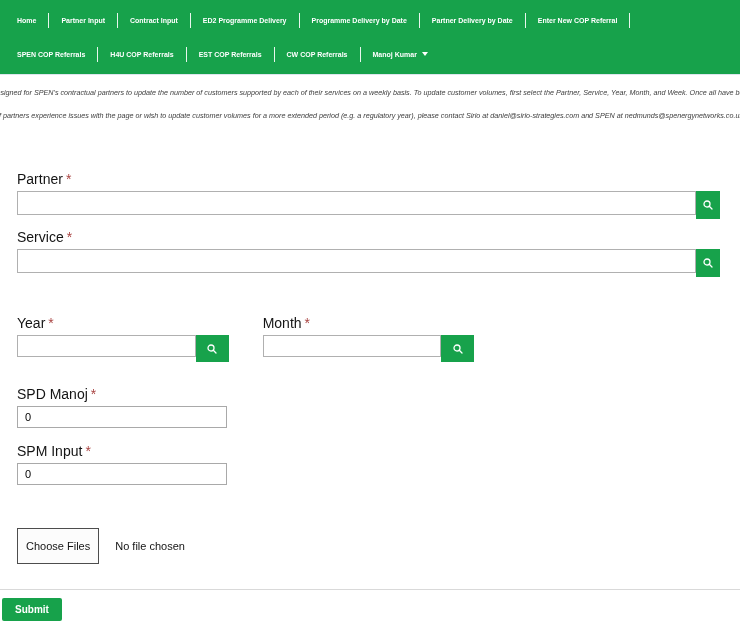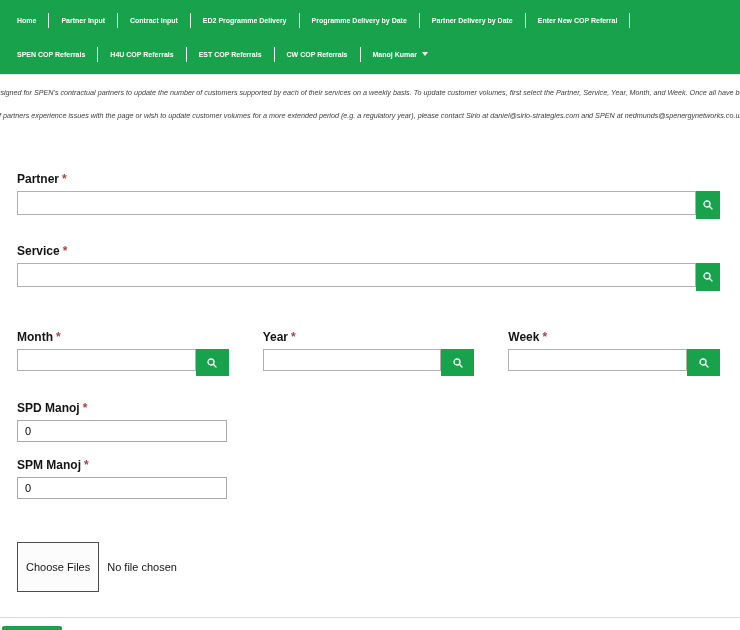--- a/index.html
+++ b/index.html
@@ -38,57 +38,57 @@
     position: relative; left: 50%; transform: translateX(-50%);
     width: max-content; white-space: nowrap;
     font-style: italic; font-size: 7.2px; color: #3d3d3d; line-height: 10px;
   }
   .contact-wrap { width: 740px; overflow: hidden; margin-top: 13px; }
 
   
   .form-area { padding: 0 20px 0 17px; }
   .field-group { }
   .group-label {
-    font-size: 12px; font-weight: bold; color: #141414;
+    font-size: 14px; font-weight: normal; color: #141414;
     margin-bottom: 5px; line-height: 13px;
   }
   .req { color: #a94442; margin-left: 3px; }
 
   .lookup-row { display: flex; align-items: flex-start; }
   .lookup-input {
     flex: 1; height: 24px; border: 1px solid #b0b0b0; background: #fff;
     padding: 0 6px; font-size: 11px; border-radius: 0; outline: none; min-width: 0;
     font-family: "Liberation Sans", sans-serif;
   }
   .lookup-btn {
     width: 24px; height: 28px; flex: 0 0 auto;
     background: #17A24B; border: none; cursor: pointer;
     display: flex; align-items: center; justify-content: center; padding: 0;
   }
   .ymw-grid { display: grid; grid-template-columns: 1fr 1fr 1fr; column-gap: 34px; margin-top: 40px; }
   .ymw-grid .lookup-input { height: 22px; }
   .ymw-grid .lookup-btn { width: 33px; height: 27px; }
 
   .g-partner { margin-top: 52px; }
-  .g-service { margin-top: 26px; }
+  .g-service { margin-top: 12px; }
   .g-spd { margin-top: 26px; }
   .g-spm { margin-top: 17px; }
   .vol-input {
     width: 210px; height: 22px; border: 1px solid #a9a9a9; background: #fff;
     padding: 0 7px; font-size: 11px; outline: none;
     font-family: "Liberation Sans", sans-serif;
   }
 
   .g-attach { margin-top: 43px; }
   .file-row { display: flex; align-items: center; margin-top: 10px; }
   .file-btn {
     border: 1px solid #4d4d4d; background: #fcfcfc; color: #141414;
-    font-size: 11px; padding: 17px 8px; cursor: pointer; line-height: 14px;
-  }
-  .file-status { font-size: 11px; color: #141414; margin-left: 8px; }
+    font-size: 11px; padding: 10px 8px; cursor: pointer; line-height: 14px;
+  }
+  .file-status { font-size: 11px; color: #141414; margin-left: 16px; }
 
   .bottom-sep { border: none; border-top: 1px solid #d9d9d9; width: 740px; margin: 25px 0 0 0; }
   .submit-btn {
     margin: 8px 0 0 2px;
     background: #17A24B; color: #ffffff; border: none; border-radius: 2px;
     font-weight: bold; font-size: 10px; padding: 6px 13px; cursor: pointer;
     font-family: "Liberation Sans", sans-serif;
   }
 </style>
 </head>
@@ -167,72 +167,58 @@
             <circle cx="10" cy="10" r="6" fill="none" stroke="#ffffff" stroke-width="2.6"></circle>
             <line x1="14.6" y1="14.6" x2="20" y2="20" stroke="#ffffff" stroke-width="2.6" stroke-linecap="round"></line>
           </svg>
       </button>
     </div>
   </div>
 
   <div class="ymw-grid">
     <div class="field-group">
       <div class="group-label">
-        <span>Month</span><span class="req">*</span>
+        <span>Year</span><span class="req">*</span>
       </div>
       <div class="lookup-row">
         <input class="lookup-input" type="text" value="" style="">
         <button class="lookup-btn">
           <svg width="12" height="12" viewBox="0 0 24 24">
               <circle cx="10" cy="10" r="6" fill="none" stroke="#ffffff" stroke-width="2.6"></circle>
               <line x1="14.6" y1="14.6" x2="20" y2="20" stroke="#ffffff" stroke-width="2.6" stroke-linecap="round"></line>
             </svg>
         </button>
       </div>
     </div>
     <div class="field-group">
       <div class="group-label">
-        <span>Year</span><span class="req">*</span>
+        <span>Month</span><span class="req">*</span>
       </div>
       <div class="lookup-row">
         <input class="lookup-input" type="text" value="" style="">
         <button class="lookup-btn">
           <svg width="12" height="12" viewBox="0 0 24 24">
               <circle cx="10" cy="10" r="6" fill="none" stroke="#ffffff" stroke-width="2.6"></circle>
               <line x1="14.6" y1="14.6" x2="20" y2="20" stroke="#ffffff" stroke-width="2.6" stroke-linecap="round"></line>
             </svg>
         </button>
       </div>
     </div>
-    <div class="field-group">
-      <div class="group-label">
-        <span>Week</span><span class="req">*</span>
-      </div>
-      <div class="lookup-row">
-        <input class="lookup-input" type="text" value="" style="">
-        <button class="lookup-btn">
-          <svg width="12" height="12" viewBox="0 0 24 24">
-              <circle cx="10" cy="10" r="6" fill="none" stroke="#ffffff" stroke-width="2.6"></circle>
-              <line x1="14.6" y1="14.6" x2="20" y2="20" stroke="#ffffff" stroke-width="2.6" stroke-linecap="round"></line>
-            </svg>
-        </button>
-      </div>
-    </div>
   </div>
 
   <div class="field-group g-spd">
     <div class="group-label">
       <span>SPD Manoj</span><span class="req">*</span>
     </div>
     <input class="vol-input" type="text" value="0" style="">
   </div>
 
   <div class="field-group g-spm">
     <div class="group-label">
-      <span>SPM Manoj</span><span class="req">*</span>
+      <span>SPM Input</span><span class="req">*</span>
     </div>
     <input class="vol-input" type="text" value="0" style="">
   </div>
 
   <div class="field-group g-attach">
     <div class="file-row">
       <span class="file-btn">Choose Files</span>
       <span class="file-status">No file chosen</span>
     </div>
   </div>

